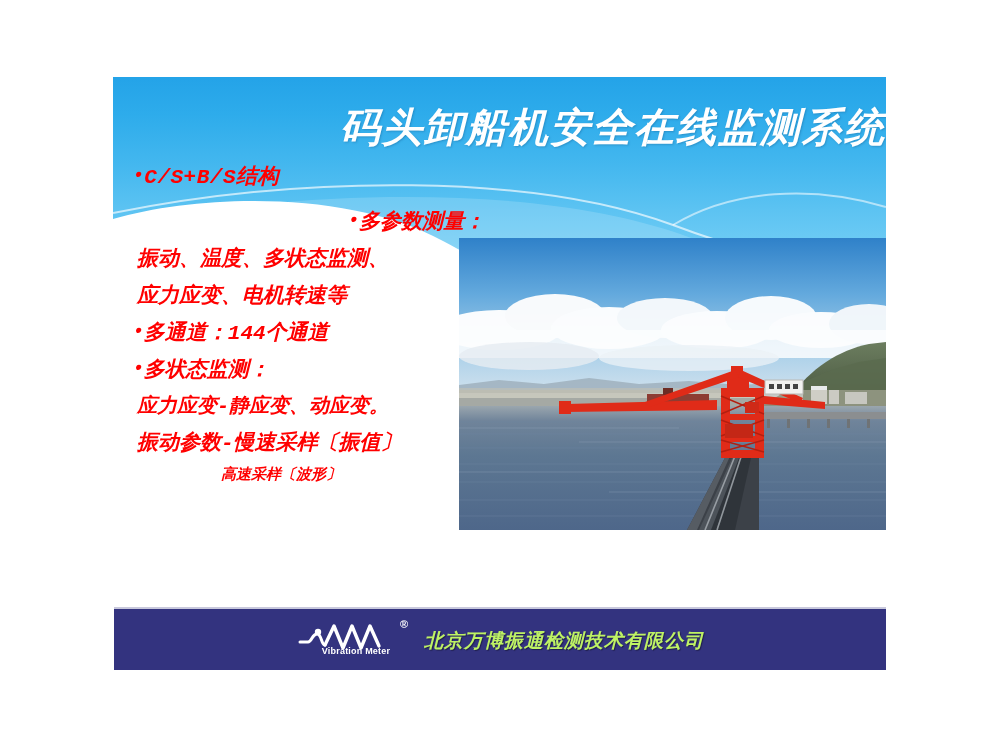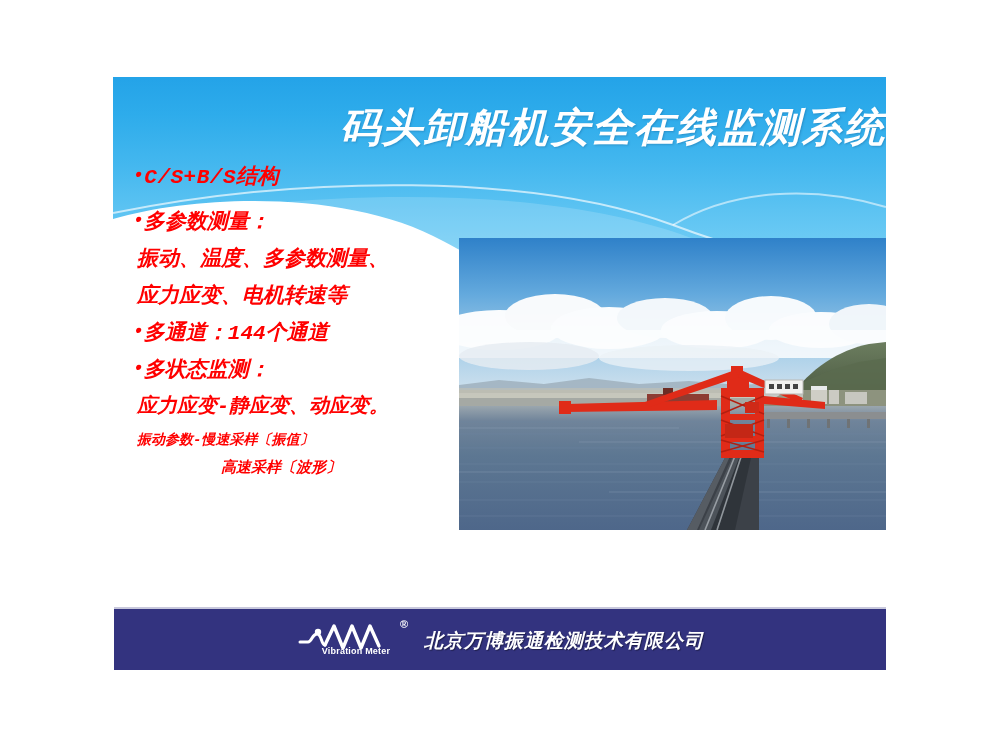--- a/index.html
+++ b/index.html
@@ -90,27 +90,27 @@
     font-family: "DejaVu Sans", sans-serif;
     font-weight: bold;
     font-style: italic;
   }
   .b-line {
     white-space: nowrap;
     line-height: 1.0;
     font-family: Liberation Mono, monospace;
   }
   .b-line.l1  { font-size: 21px; margin: 0 0 24px 8px; letter-spacing: .5px; }
-  .b-line.l2  { font-size: 21px; margin: 0 0 16px 8px; }
+  .b-line.l2  { font-size: 21px; margin: 0 0 16px 8px; text-align: right; }
   .b-line.l3  { font-size: 21px; margin: 0 0 16px 12px; }
   .b-line.l4  { font-size: 21px; margin: 0 0 16px 12px; }
   .b-line.l5  { font-size: 21px; margin: 0 0 16px 8px; }
   .b-line.l6  { font-size: 21px; margin: 0 0 16px 8px; }
   .b-line.l7  { font-size: 20px; margin: 0 0 16px 12px; }
-  .b-line.l8  { font-size: 14px; margin: 0 0 14px 12px; }
+  .b-line.l8  { font-size: 21px; margin: 0 0 14px 12px; }
   .b-line.l9  { font-size: 15px; margin: 0 0 0 96px; }
 
   .bullet-dot { font-size: 18px; vertical-align: 2px; }
 
   
   .photo {
     position: absolute;
     left: 346px;
     top: 161px;
     width: 427px;
@@ -161,21 +161,21 @@
   .reg-mark {
     position: absolute;
     right: 6px;
     top: 0px;
     color: #ffffff;
     font-size: 11px;
     font-weight: bold;
   }
   .footer-text { flex: 0 0 auto; }
   .company {
-    color: #ffffff;
+    color: #bef264;
     font-family: "DejaVu Sans", sans-serif;
     font-size: 19px;
     font-weight: bold;
     font-style: italic;
     letter-spacing: 1px;
     line-height: 1.05;
     white-space: nowrap;
     text-shadow: 1px 1px 1px rgba(0,0,0,.4);
   }
   .site {
@@ -215,21 +215,21 @@
     <div class="title">码头卸船机安全在线监测系统</div>
 
     <div class="bullets">
       <div class="b-line l1">
         <span class="bullet-dot">•</span><span>C/S+B/S结构</span>
       </div>
       <div class="b-line l2">
         <span class="bullet-dot">•</span><span>多参数测量：</span>
       </div>
       <div class="b-line l3">
-        <span>振动、温度、多参数测量、</span>
+        <span>振动、温度、多状态监测、</span>
       </div>
       <div class="b-line l4">
         <span>应力应变、电机转速等</span>
       </div>
       <div class="b-line l5">
         <span class="bullet-dot">•</span><span>多通道：144个通道</span>
       </div>
       <div class="b-line l6">
         <span class="bullet-dot">•</span><span>多状态监测：</span>
       </div>

